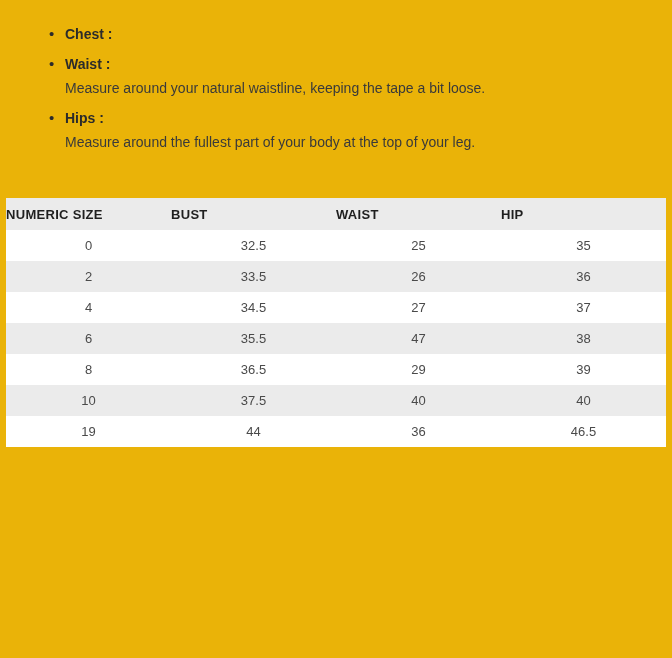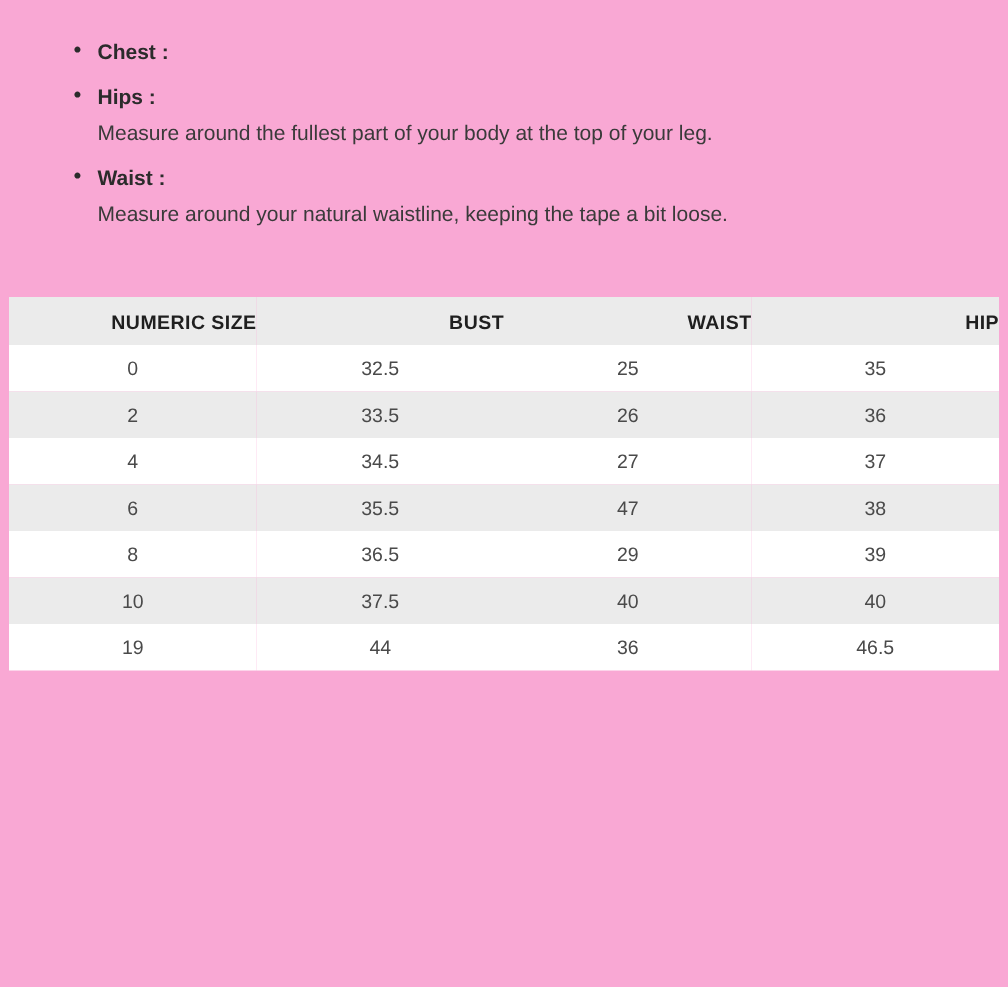--- a/index.html
+++ b/index.html
@@ -7,21 +7,21 @@
     padding: 0;
     background: #ffffff;
     width: 672px;
     height: 658px;
     overflow: hidden;
     font-family: "Liberation Sans", sans-serif;
   }
   .page {
     width: 672px;
     height: 658px;
-    background: #f9a8d4;
+    background: #eab308;
     box-sizing: border-box;
   }
   ul.instructions {
     list-style: none;
     margin: 0;
     padding: 22px 0 0 65px;
   }
   ul.instructions li {
     position: relative;
     margin: 0 0 6px 0;
@@ -53,21 +53,21 @@
     width: 660px;
     margin: 44px 0 0 6px;
   }
   table.size-table th {
     background: var(--header-bg, #ebebeb);
     height: 32px;
     font-size: 13px;
     font-weight: bold;
     letter-spacing: 0.3px;
     color: var(--header-text, #1f1f1f);
-    text-align: right;
+    text-align: left;
     vertical-align: middle;
     padding: 0;
   }
   table.size-table td {
     height: 31px;
     font-size: 13px;
     color: var(--cell-text, #4a4a4a);
     text-align: center;
     vertical-align: middle;
     padding: 0;
@@ -82,26 +82,26 @@
 </head>
 <body>
 
 <div class="page">
 
   <ul class="instructions">
     <li>
       <span class="term">Chest :</span>
     </li>
     <li>
+      <span class="term">Waist :</span>
+      <span class="desc">Measure around your natural waistline, keeping the tape a bit loose.</span>
+    </li>
+    <li>
       <span class="term">Hips :</span>
       <span class="desc">Measure around the fullest part of your body at the top of your leg.</span>
-    </li>
-    <li>
-      <span class="term">Waist :</span>
-      <span class="desc">Measure around your natural waistline, keeping the tape a bit loose.</span>
     </li>
   </ul>
 
   <table class="size-table">
     <thead>
       <tr>
         <th>NUMERIC SIZE</th>
         <th>BUST</th>
         <th>WAIST</th>
         <th>HIP</th>

